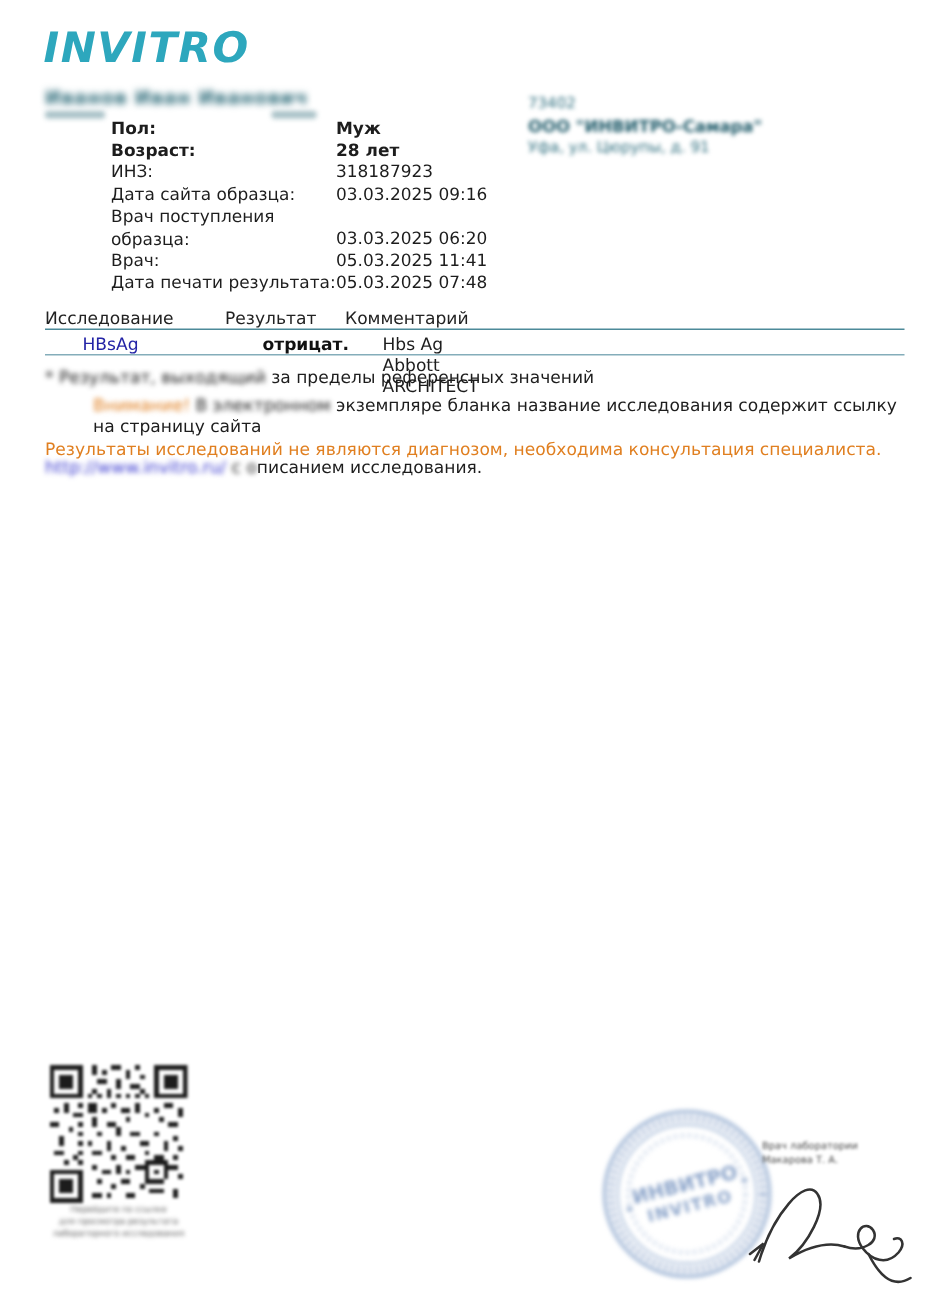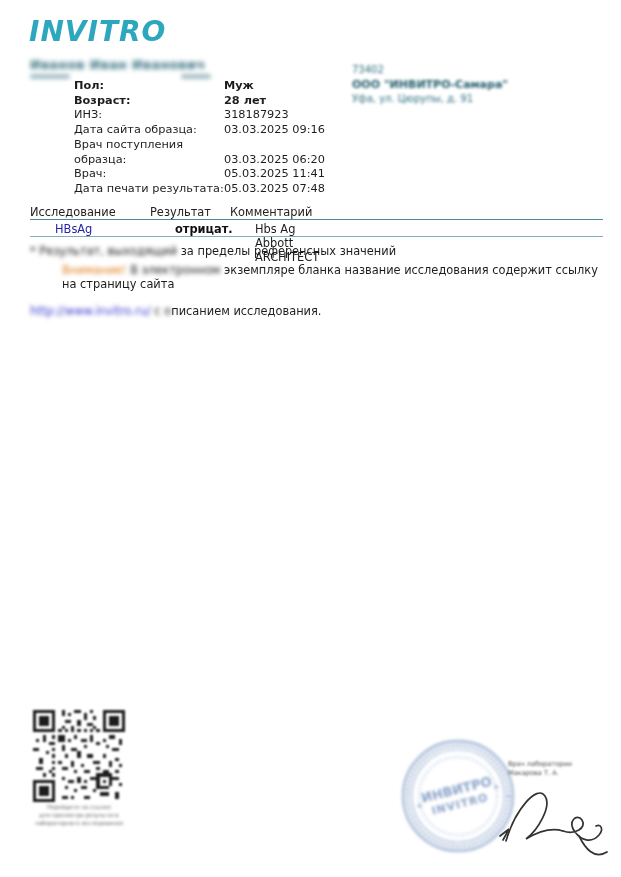--- a/index.html
+++ b/index.html
@@ -107,20 +107,21 @@
     <span class="b2">* Результат, выходящий</span><span> за пределы референсных значений</span>
   </div>
 
   <div class="abs notice-line1">
     <span class="warn b2">Внимание!</span><span class="b2"> В электронном </span><span>экземпляре бланка название исследования содержит ссылку на страницу сайта</span>
   </div>
   <div class="abs notice-line2">
     <span class="url b2">http://www.invitro.ru/</span><span class="b2"> с о</span><span>писанием исследования.</span>
   </div>
 
+  <div class="abs disclaimer">Результаты исследований не являются диагнозом, необходима консультация специалиста.</div>
 
   <svg class="abs qr b1" width="92" height="92" viewBox="0 0 29 29" shape-rendering="crispEdges">
     <rect width="29" height="29" fill="#ffffff"></rect>
     <g fill="#1c1c1c">
       <rect x="0" y="0" width="7" height="7"></rect>
         <rect x="1" y="1" width="5" height="5" fill="#fff"></rect>
         <rect x="2" y="2" width="3" height="3"></rect>
       <rect x="22" y="0" width="7" height="7"></rect>
         <rect x="23" y="1" width="5" height="5" fill="#fff"></rect>
         <rect x="24" y="2" width="3" height="3"></rect>

